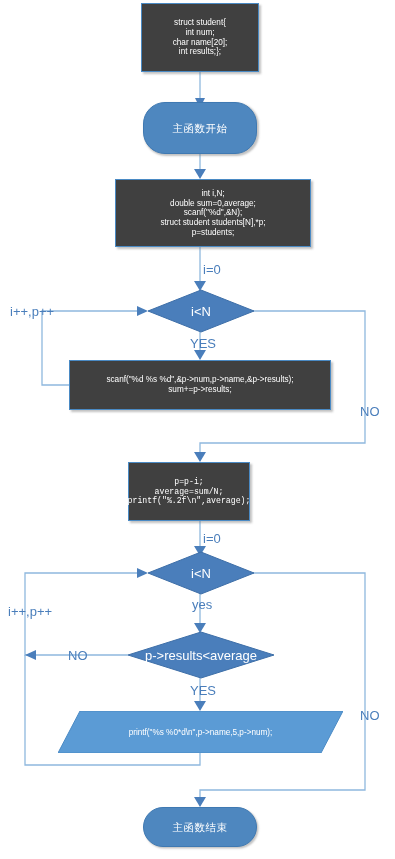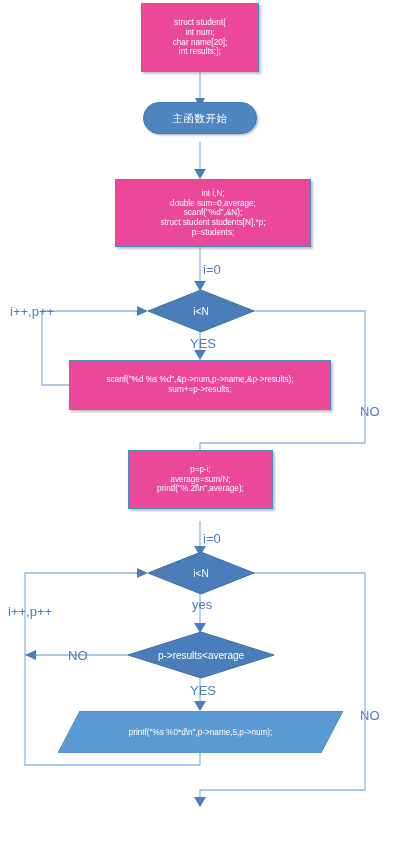--- a/index.html
+++ b/index.html
@@ -18,40 +18,40 @@
     display:flex;
     align-items:center;
     justify-content:center;
     text-align:center;
     color:#ffffff;
     line-height:1.18;
     white-space:pre-line;
     z-index:3;
   }
   .proc{
-    background:#ec4899;
+    background:#404040;
     border:1px solid #4A8AC4;
     box-shadow:1.5px 1.5px 2px rgba(120,120,120,.45);
     font-size:8.2px;
     padding:17px 4px;
   }
   .term{
     background:#4E87BF;
     border:1px solid #3F79B2;
     border-radius:22px;
     box-shadow:1.5px 1.5px 2px rgba(120,120,120,.45);
     font-size:10.5px;
     letter-spacing:.5px;
   }
   .diamond-wrap{position:absolute;z-index:3;}
   .diamond-wrap svg{display:block;overflow:visible;}
   .diamond-label{
     position:absolute;left:0;top:0;width:100%;height:100%;
     display:flex;align-items:center;justify-content:center;
-    color:#ffffff;font-size:10px;pointer-events:none;
+    color:#ffffff;font-size:13px;pointer-events:none;
   }
   .para-wrap{position:absolute;z-index:3;}
   .para-wrap svg{display:block;}
   .para-label{
     position:absolute;left:0;top:0;width:100%;height:100%;
     display:flex;align-items:center;justify-content:center;
     color:#ffffff;font-size:8.2px;pointer-events:none;
   }
   .edge-label{
     position:absolute;
@@ -107,39 +107,39 @@
 
     <path d="M253,573 L365,573 L365,790 L200,790 L200,800"></path>
     <polygon class="arrowhead" points="200,807 194,797 206,797"></polygon>
   </svg>
 
   <div class="node proc" style="left:141px;top:3px;width:118px;height:69px;">struct student{
 int num;
 char name[20];
 int results;};</div>
 
-  <div class="node term" style="left:143px;top:102px;width:114px;height:32px;">主函数开始</div>
+  <div class="node term" style="left:143px;top:102px;width:114px;height:52px;">主函数开始</div>
 
   <div class="node proc" style="left:115px;top:179px;width:196px;height:68px;">int i,N;
 double sum=0,average;
 scanf("%d",&amp;N);
 struct student students[N],*p;
 p=students;</div>
 
   <div class="diamond-wrap" style="left:148px;top:290px;width:106px;height:42px;">
     <svg width="106" height="42" viewBox="0 0 106 42">
       <polygon points="53,0 106,21 53,42 0,21" fill="#4A7EBB" stroke="#3E6FA8" stroke-width="1"></polygon>
     </svg>
     <div class="diamond-label">i&lt;N</div>
   </div>
 
   <div class="node proc" style="left:69px;top:360px;width:262px;height:50px;">scanf("%d %s %d",&amp;p-&gt;num,p-&gt;name,&amp;p-&gt;results);
 sum+=p-&gt;results;</div>
 
-  <div class="node proc" style="left:128px;top:450px;width:145px;height:59px;">p=p-i;
+  <div class="node proc" style="left:128px;top:462px;width:122px;height:59px;font-family:Liberation Mono, monospace;">p=p-i;
 average=sum/N;
 printf("%.2f\n",average);</div>
 
   <div class="diamond-wrap" style="left:148px;top:552px;width:106px;height:42px;">
     <svg width="106" height="42" viewBox="0 0 106 42">
       <polygon points="53,0 106,21 53,42 0,21" fill="#4A7EBB" stroke="#3E6FA8" stroke-width="1"></polygon>
     </svg>
     <div class="diamond-label">i&lt;N</div>
   </div>
 
@@ -150,20 +150,21 @@
     <div class="diamond-label">p-&gt;results&lt;average</div>
   </div>
 
   <div class="para-wrap" style="left:58px;top:711px;width:285px;height:42px;">
     <svg width="285" height="42" viewBox="0 0 285 42">
       <polygon points="22,0 285,0 263,42 0,42" fill="#5B9BD5" stroke="#4A8AC4" stroke-width="1"></polygon>
     </svg>
     <div class="para-label">printf("%s %0*d\n",p-&gt;name,5,p-&gt;num);</div>
   </div>
 
+  <div class="node term" style="left:143px;top:807px;width:114px;height:40px;">主函数结束</div>
 
   <div class="edge-label" style="left:203px;top:262px;">i=0</div>
 
   <div class="edge-label" style="left:10px;top:304px;">i++,p++</div>
 
   <div class="edge-label" style="left:190px;top:336px;">YES</div>
 
   <div class="edge-label" style="left:360px;top:404px;">NO</div>
 
   <div class="edge-label" style="left:203px;top:531px;">i=0</div>

